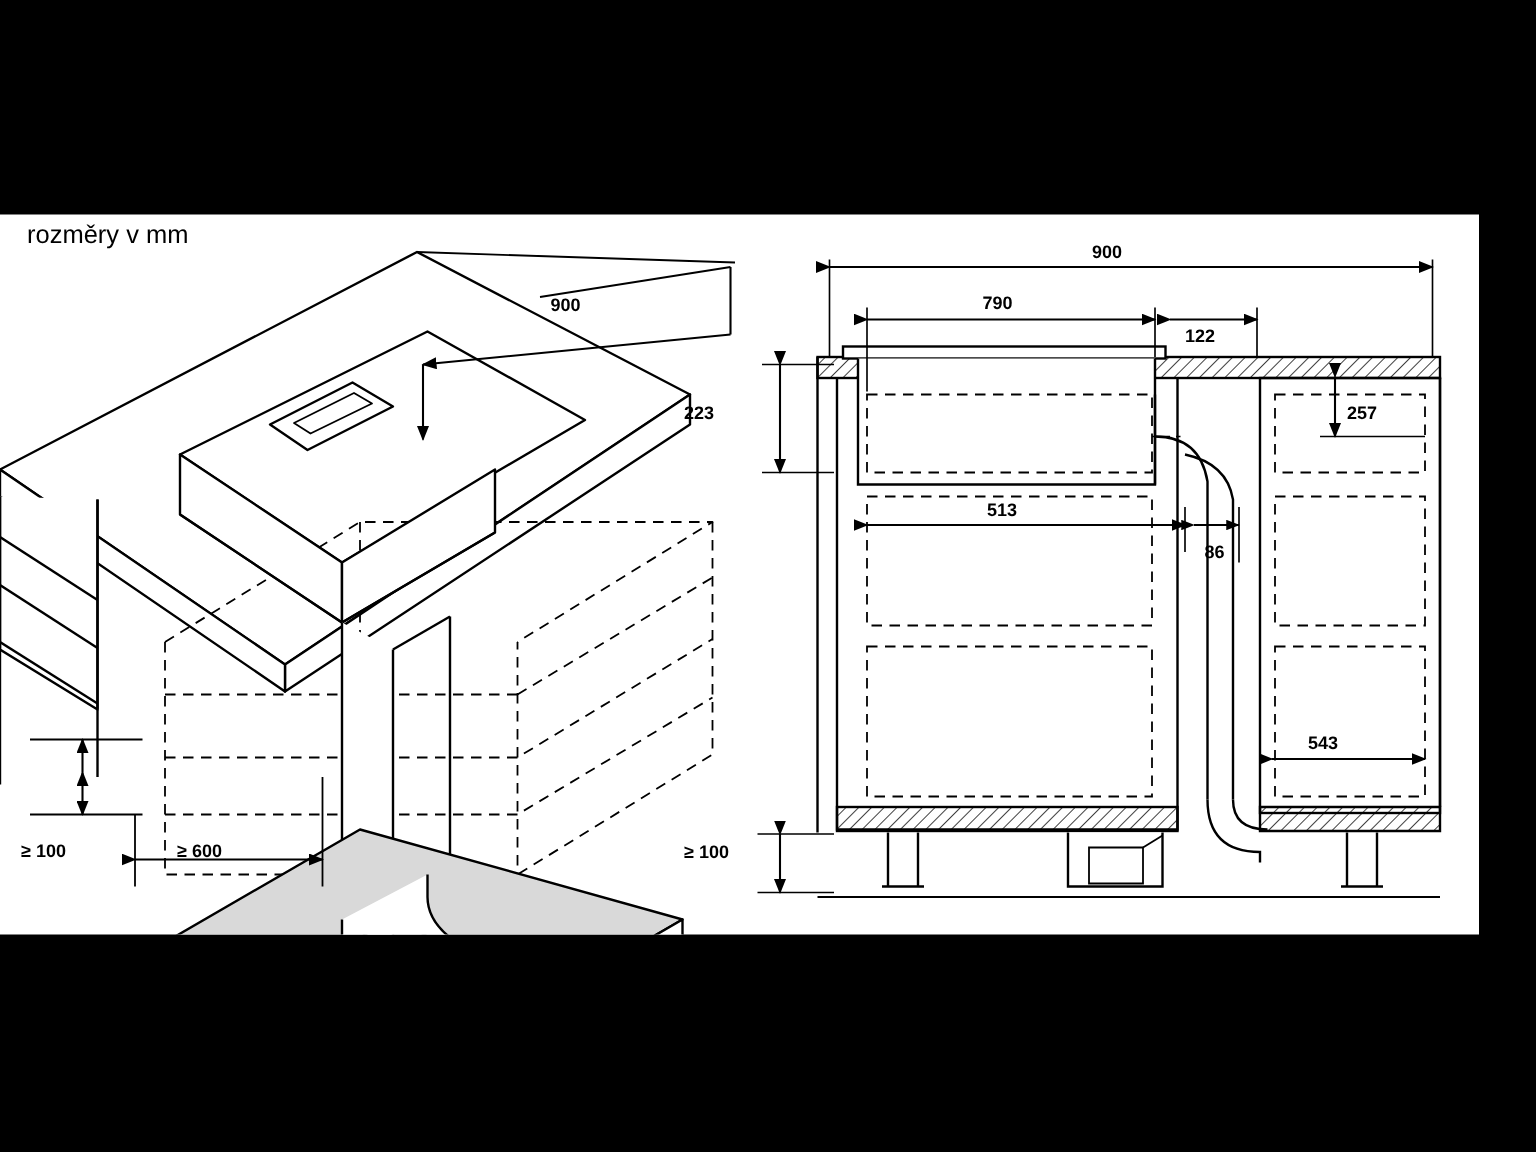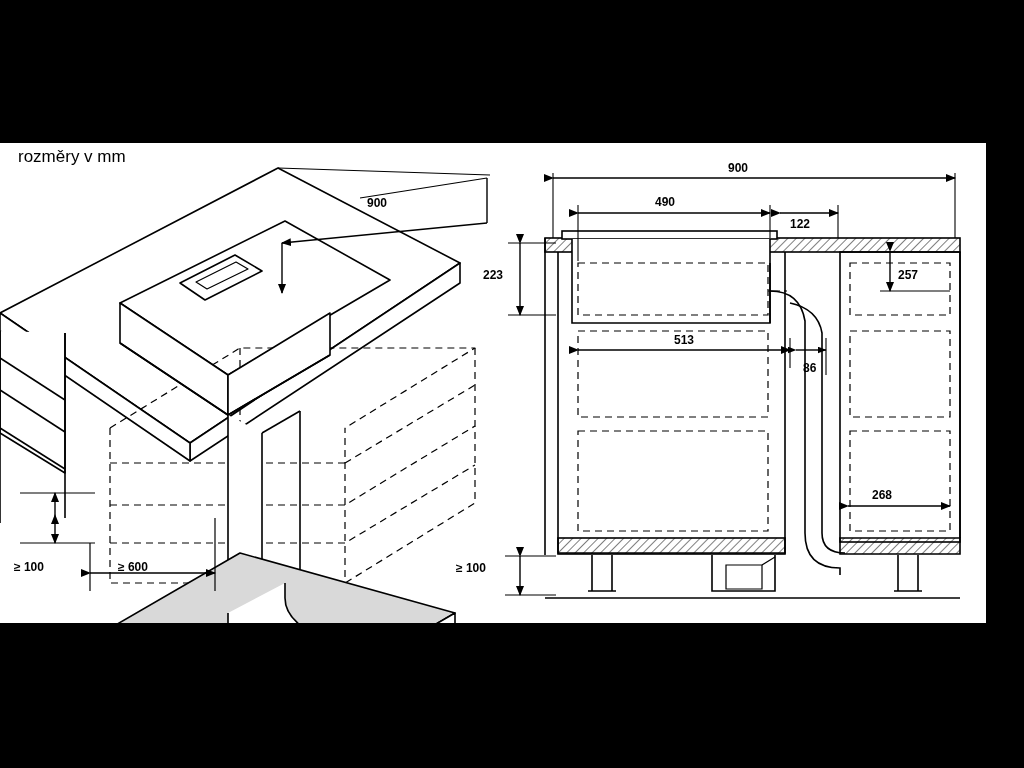--- a/index.html
+++ b/index.html
@@ -180,23 +180,23 @@
       </g>
     </svg>
 
     <div class="lbl caption" style="left:18px;top:4px;">rozměry v mm</div>
 
     <div class="lbl dim" style="left:367px;top:53px;">900</div>
     <div class="lbl dim" style="left:14px;top:417px;">≥ 100</div>
     <div class="lbl dim" style="left:118px;top:417px;">≥ 600</div>
 
     <div class="lbl dim" style="left:728px;top:18px;">900</div>
-    <div class="lbl dim" style="left:655px;top:52px;">490</div>
+    <div class="lbl dim" style="left:655px;top:52px;">790</div>
     <div class="lbl dim" style="left:790px;top:52px;margin-top:22px;">122</div>
-    <div class="lbl dim" style="left:483px;top:125px;">223</div>
+    <div class="lbl dim" style="left:456px;top:125px;">223</div>
     <div class="lbl dim" style="left:898px;top:125px;">257</div>
-    <div class="lbl dim" style="left:658px;top:190px;margin-left:16px;">513</div>
+    <div class="lbl dim" style="left:658px;top:190px;">513</div>
     <div class="lbl dim" style="left:803px;top:218px;">86</div>
-    <div class="lbl dim" style="left:872px;top:345px;">268</div>
+    <div class="lbl dim" style="left:872px;top:345px;">543</div>
     <div class="lbl dim" style="left:456px;top:418px;">≥ 100</div>
 
   </div>
 </div>
 
 </body></html>

